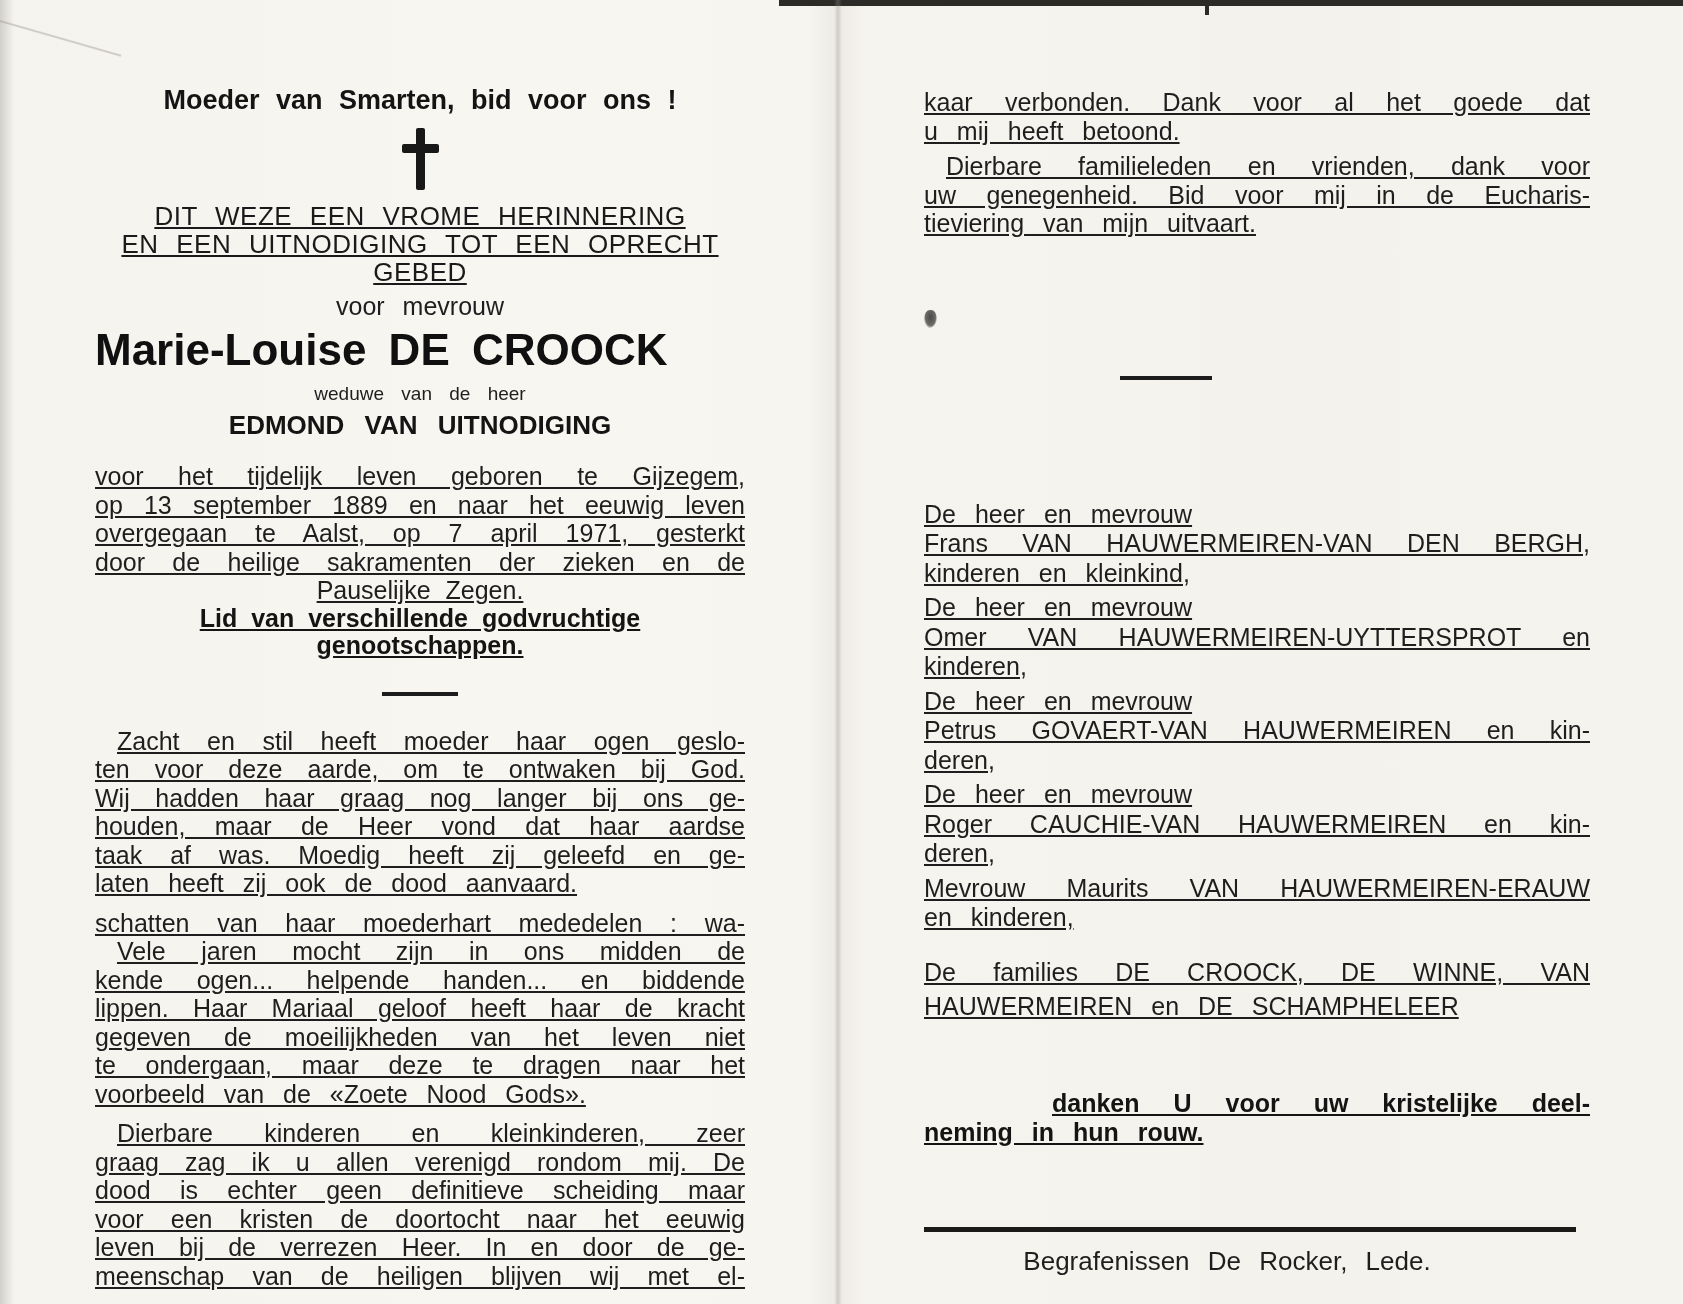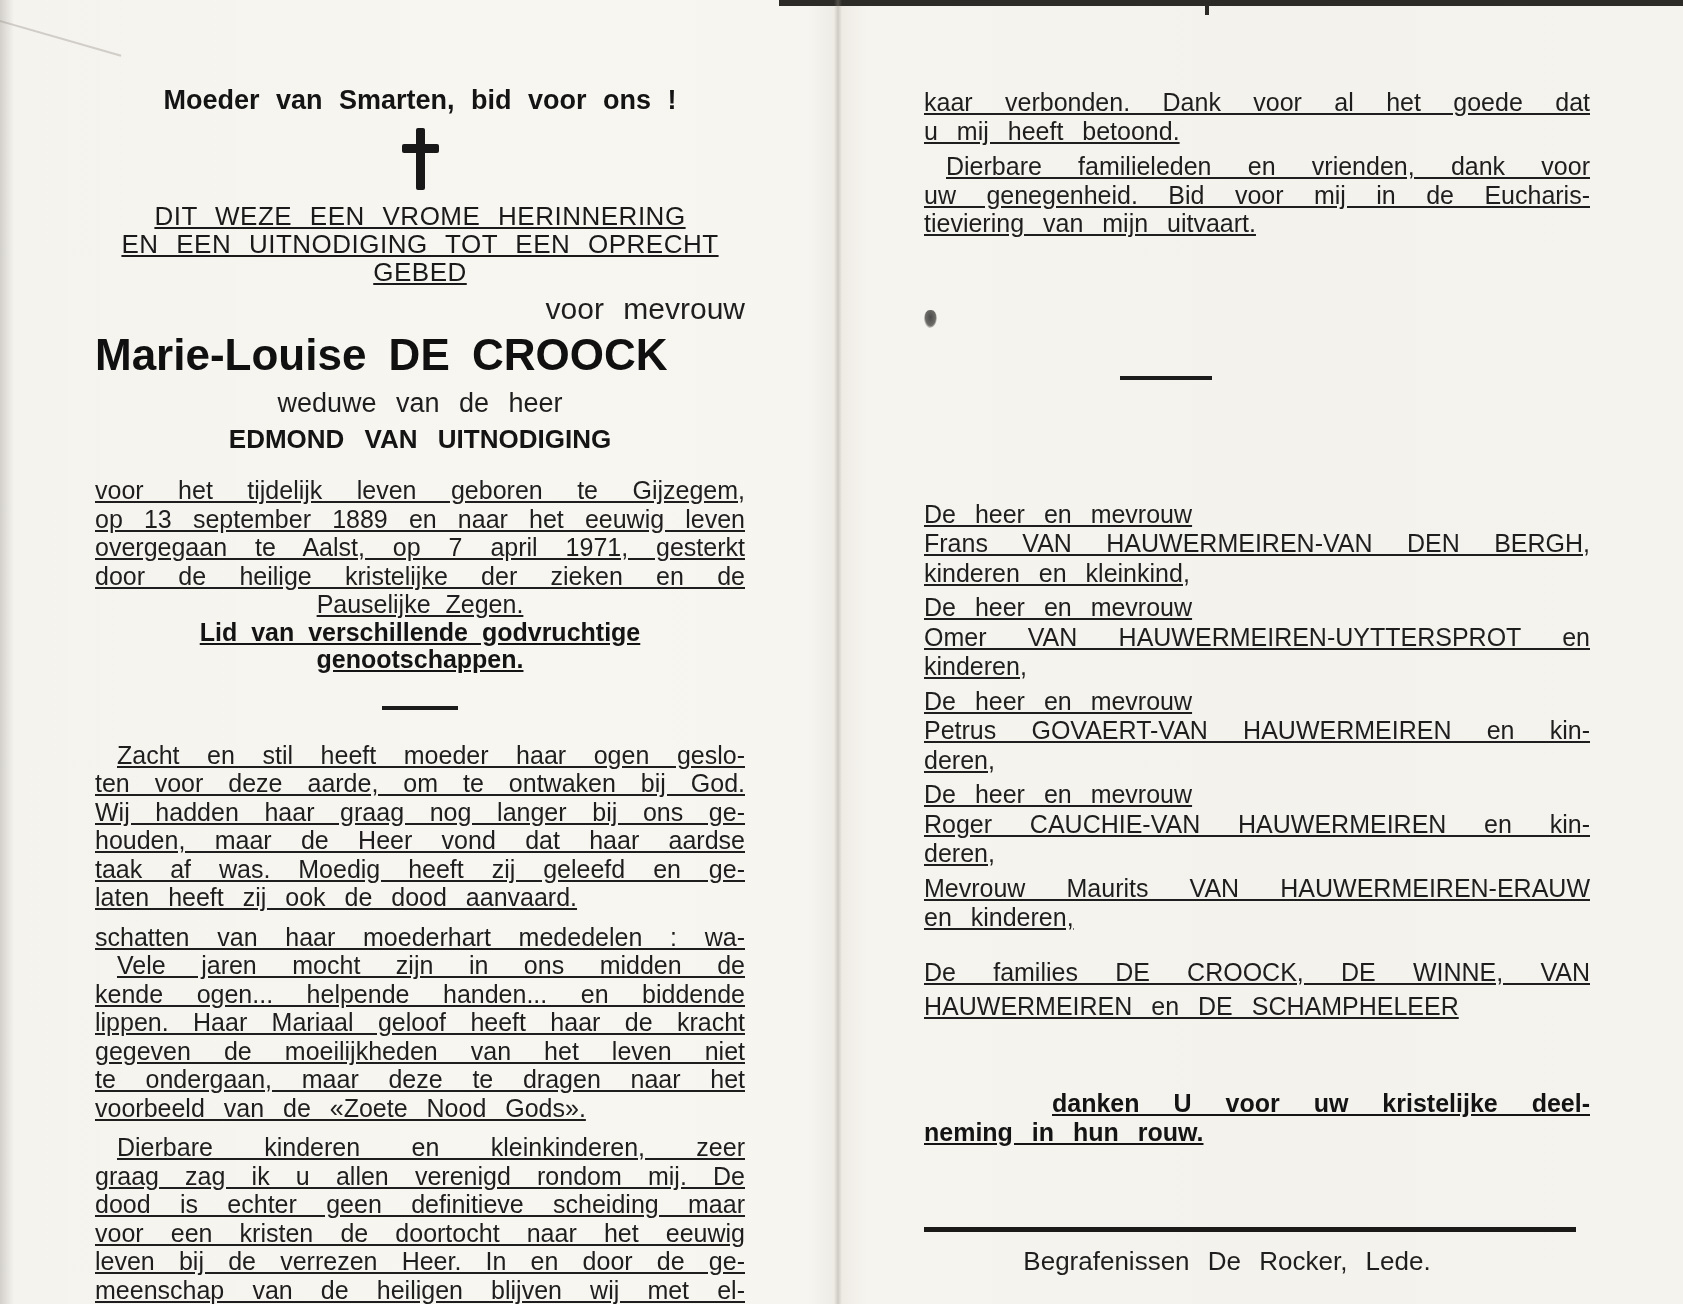--- a/index.html
+++ b/index.html
@@ -30,23 +30,23 @@
   .ln.a-l{text-align:left;text-align-last:left;word-spacing:12px;}
   .ln.a-c{text-align:center;text-align-last:center;word-spacing:8px;}
   .ln.ind{text-indent:22px;}
 
   .invocation{font-size:27px;font-weight:bold;text-align:center;word-spacing:9px;color:#141414;}
   .cross-wrap{margin:12px auto 0;width:40px;height:62px;position:relative;}
   .cross-v{position:absolute;left:16px;top:0;width:9px;height:62px;background:#181818;border-radius:2px;}
   .cross-h{position:absolute;left:2px;top:16px;width:37px;height:9px;background:#181818;border-radius:2px;}
   .intro{margin-top:12px;}
   .intro .ln{font-size:26px;line-height:28px;text-align:center;text-align-last:center;word-spacing:10px;letter-spacing:0.5px;color:#1a1a1a;}
-  .for-line{margin-top:6px;font-size:30px;text-align:right;word-spacing:11px;}
+  .for-line{margin-top:6px;font-size:25px;text-align:center;word-spacing:11px;}
   .name{margin-top:5px;font-size:44px;line-height:48px;font-weight:bold;text-align:left;word-spacing:10px;color:#101010;}
-  .widow{margin-top:9px;font-size:27px;text-align:center;word-spacing:12px;}
+  .widow{margin-top:9px;font-size:19px;text-align:center;word-spacing:12px;}
   .husband{margin-top:5px;font-size:26px;font-weight:bold;text-align:center;word-spacing:13px;color:#141414;}
   .bio{margin-top:21px;}
   .membership{margin-top:0;}
   .membership .ln{font-weight:bold;text-align:center;text-align-last:center;word-spacing:7px;color:#141414;line-height:27px;}
   .divider{width:76px;height:4px;background:#1c1c1c;margin:33px auto 0;}
   .para{margin-top:11px;}
   .page.left .para.first{margin-top:31px;}
 
   .page.right .para1{margin-top:0;}
   .page.right .para2{margin-top:7px;}
@@ -88,21 +88,21 @@
         <div class="ln a-l">GEBED</div>
       </div>
     <div class="for-line">voor mevrouw</div>
     <div class="name">Marie-Louise DE CROOCK</div>
     <div class="widow">weduwe van de heer</div>
     <div class="husband">EDMOND VAN UITNODIGING</div>
     <div class="bio">
         <div class="ln a-j">voor het tijdelijk leven geboren te Gijzegem,</div>
         <div class="ln a-j">op 13 september 1889 en naar het eeuwig leven</div>
         <div class="ln a-j">overgegaan te Aalst, op 7 april 1971, gesterkt</div>
-        <div class="ln a-j">door de heilige kristelijke der zieken en de</div>
+        <div class="ln a-j">door de heilige sakramenten der zieken en de</div>
         <div class="ln a-c">Pauselijke Zegen.</div>
       </div>
     <div class="membership">
         <div class="ln a-l">Lid van verschillende godvruchtige</div>
         <div class="ln a-l">genootschappen.</div>
       </div>
     <div class="divider"></div>
     <div class="para first">
         <div class="ln a-j ind">Zacht en stil heeft moeder haar ogen geslo-</div>
         <div class="ln a-j">ten voor deze aarde, om te ontwaken bij God.</div>

